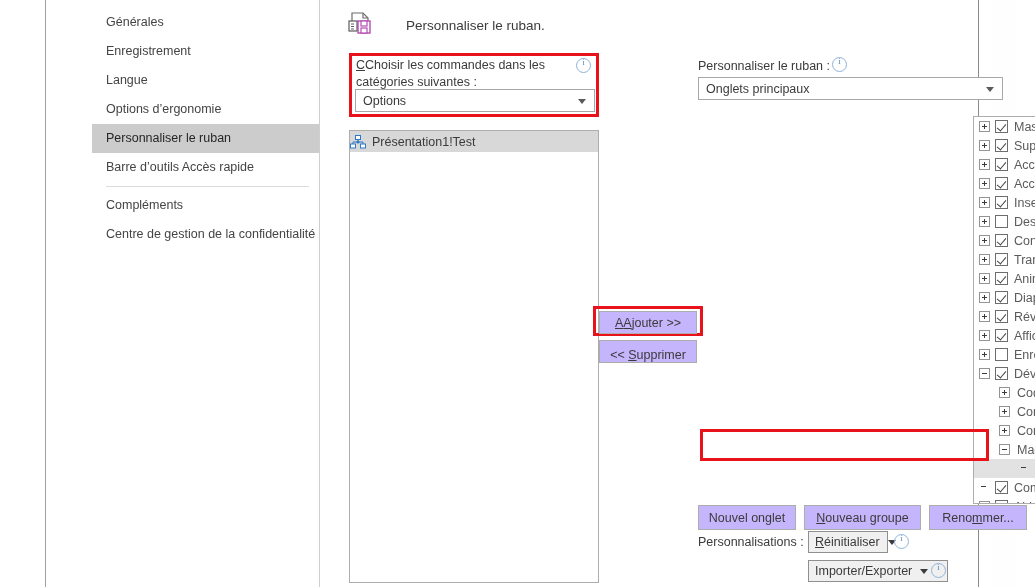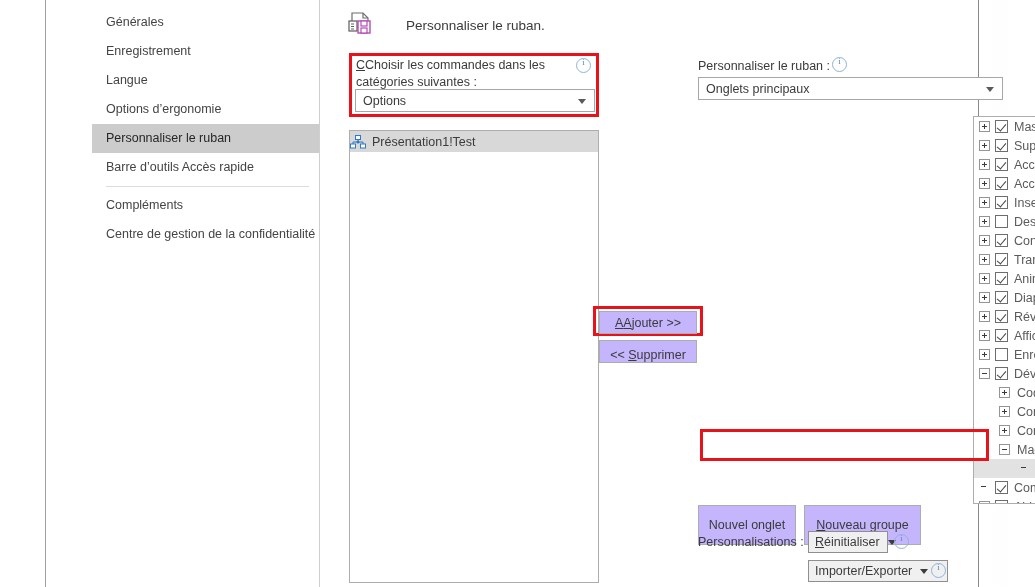--- a/index.html
+++ b/index.html
@@ -126,21 +126,21 @@
     width:13px;height:13px;border:1px solid #6d6d6d;background:#fff;box-sizing:border-box;
     position:relative;flex:0 0 auto;margin-right:6px;
   }
   .cb.on::after{
     content:"";position:absolute;left:3px;top:1px;width:4px;height:8px;
     border-right:1.6px solid #444;border-bottom:1.6px solid #444;transform:rotate(40deg);
   }
   .cb.hidden{visibility:hidden;}
 
   
-  .btn-bot{position:absolute;height:40px;}
+  .btn-bot{position:absolute;height:25px;}
   .split-btn{
     position:absolute;height:22px;background:#f0f0f0;border:1px solid #8f8f8f;box-sizing:border-box;
     display:flex;align-items:center;padding:0 6px;font-size:12.5px;color:#3b3b3b;cursor:default;
   }
   .split-btn .arrow2{
     width:0;height:0;border-left:4px solid transparent;border-right:4px solid transparent;
     border-top:5px solid #3c3c3c;margin-left:8px;
   }
 </style>
 </head>
@@ -337,20 +337,23 @@
       </div>
 
       <div class="redbox" style="left:379px;top:429px;width:289px;height:32px;"></div>
 
       <div class="btn btn-bot" style="left:377px;top:505px;width:98px;">
           <span id="newtab">Nouvel on<span class="u">g</span>let</span>
         </div>
       <div class="btn btn-bot" style="left:483px;top:505px;width:117px;">
           <span id="newgrp"><span class="u">N</span>ouveau groupe</span>
         </div>
+      <div class="btn btn-bot" style="left:608px;top:505px;width:98px;">
+          <span id="ren">Reno<span class="u">m</span>mer...</span>
+        </div>
 
       <div style="position:absolute;left:377px;top:535px;" class="lbl">Personnalisations :</div>
       <div class="split-btn" style="left:487px;top:531px;width:80px;">
         <span id="reset"><span class="u">R</span>éinitialiser</span>
           <span class="arrow2"></span>
       </div>
       <div style="position:absolute;left:573px;top:534px;"><span class="info-icon"></span></div>
 
       <div class="split-btn" style="left:487px;top:560px;width:140px;">
         <span id="impexp">Importer/Exporter</span>

